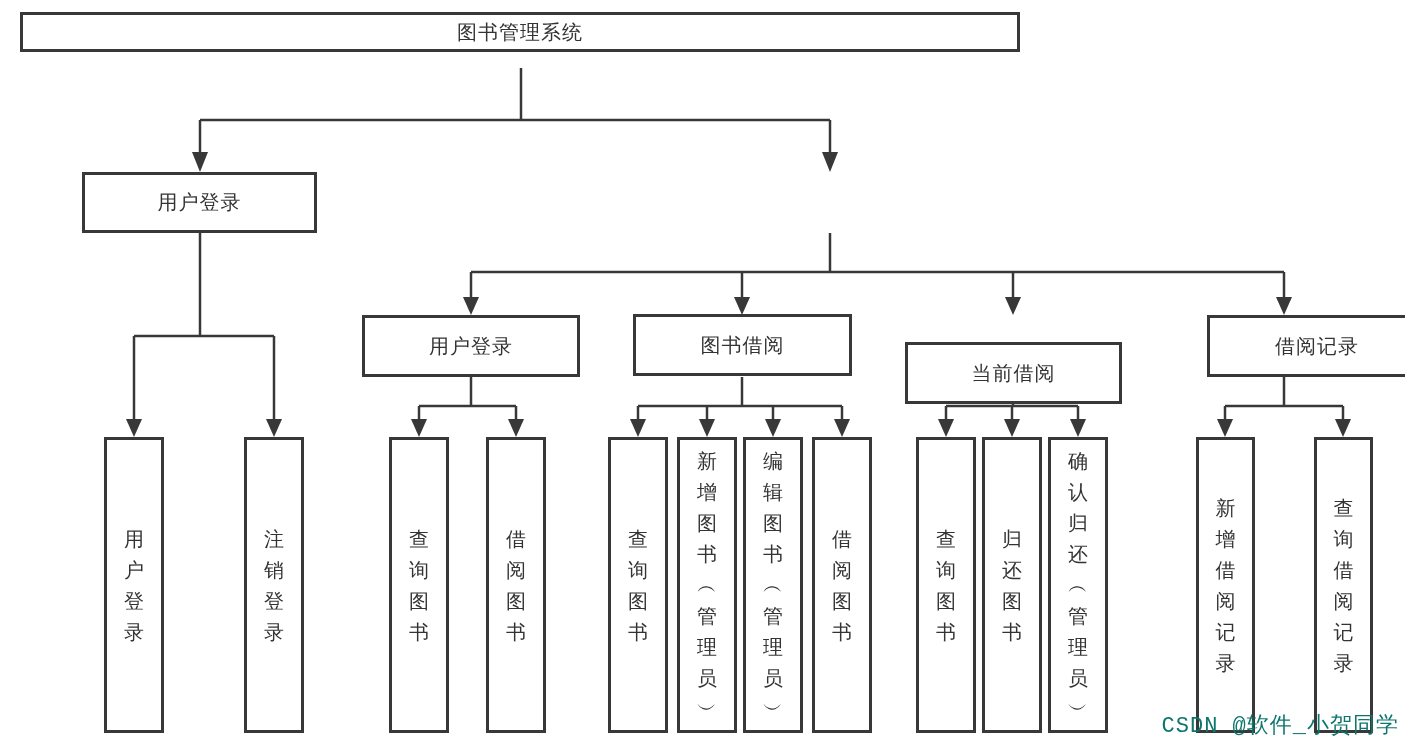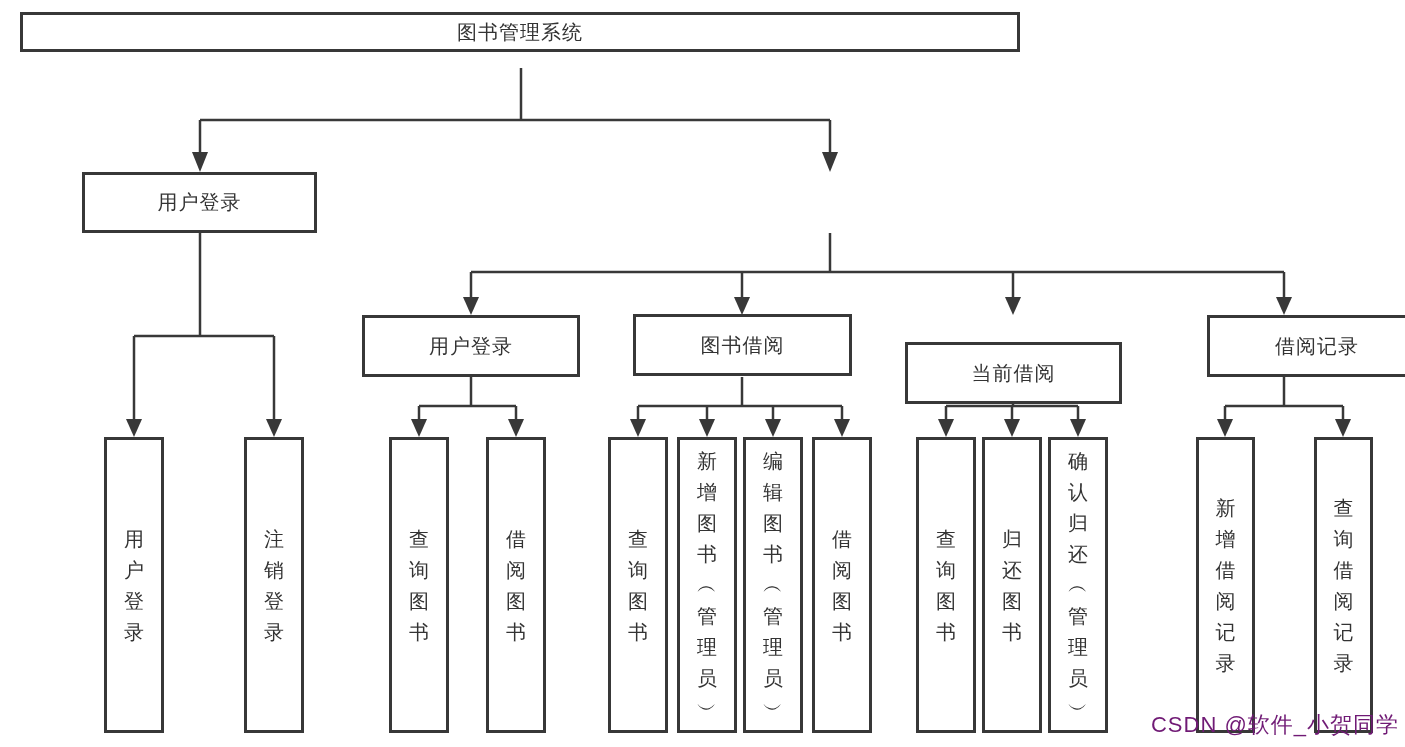--- a/index.html
+++ b/index.html
@@ -42,23 +42,24 @@
     display:block;
     line-height:20px;
     height:20px;
     text-align:center;
   }
   .watermark{
     position:absolute;
     right:6px;
     bottom:7px;
     font-size:22px;
-    color:#701a75;
+    color:#0f766e;
     letter-spacing:1px;
     white-space:nowrap;
+    font-family:Liberation Mono, monospace;
   }
 </style>
 </head>
 <body>
 
 <div class="canvas">
 
   <svg class="wires" width="1405" height="747" viewBox="0 0 1405 747" xmlns="http://www.w3.org/2000/svg">
     <g stroke="#383838" stroke-width="2.5" fill="#383838">
 

